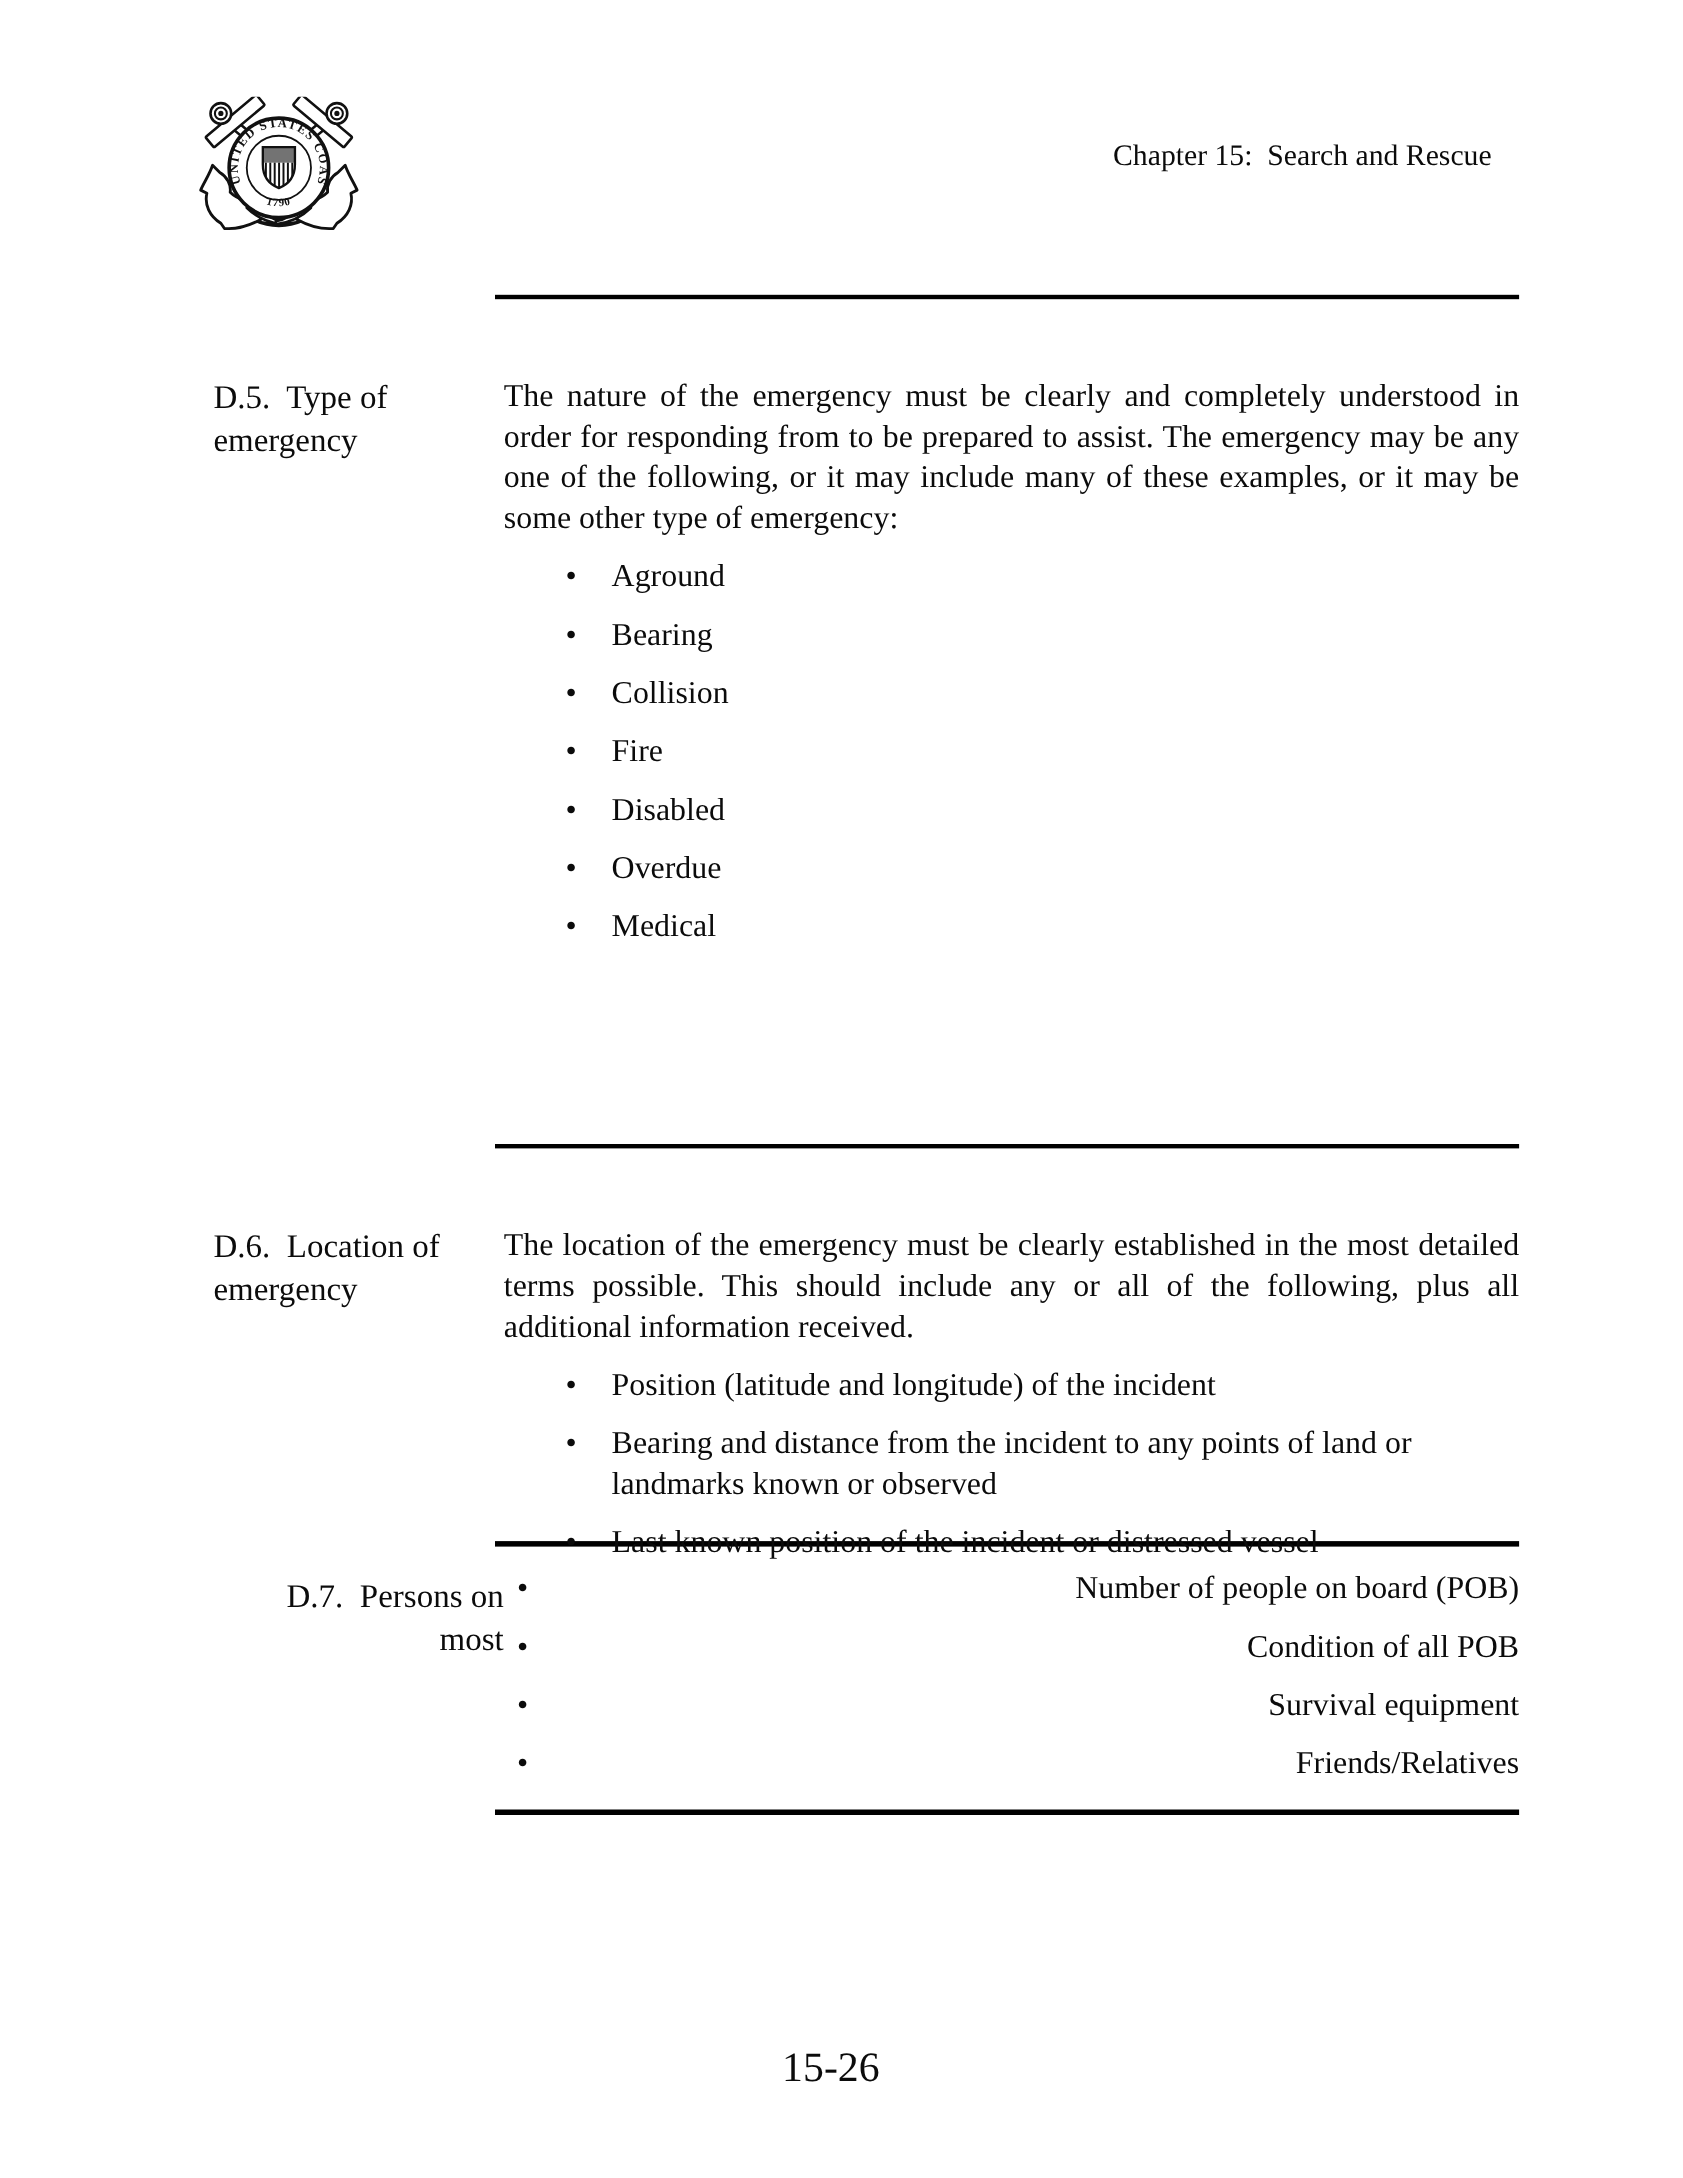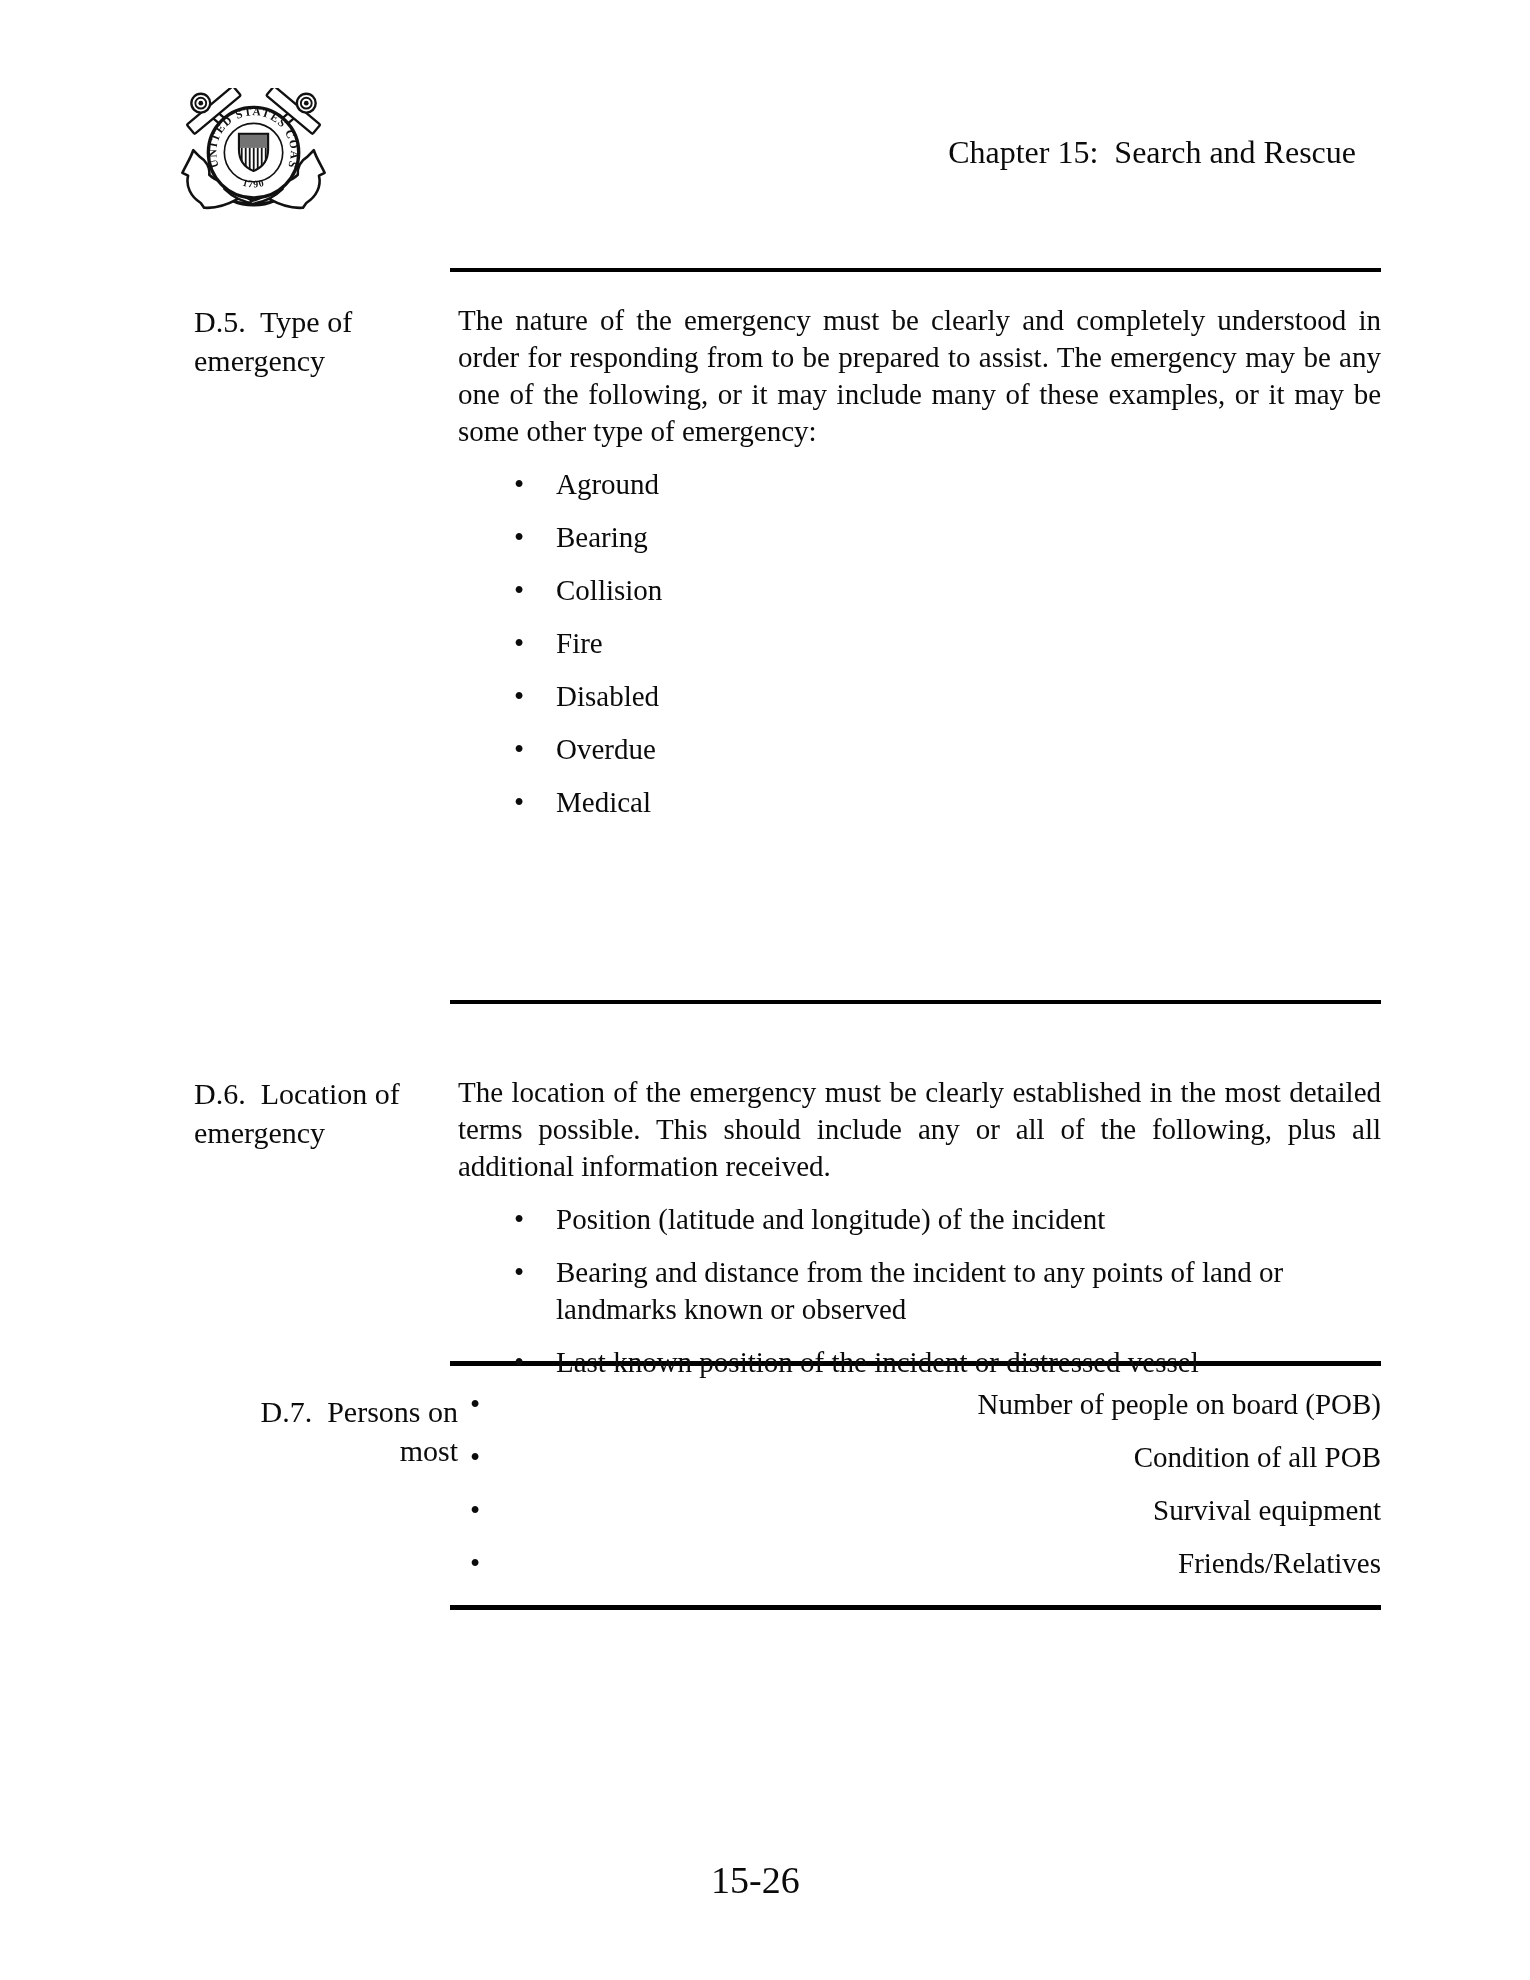--- a/index.html
+++ b/index.html
@@ -9,31 +9,31 @@
     position:relative; overflow:hidden;
   }
   .page { position:absolute; inset:0; background:#fff; }
 
   .logo {
     position:absolute; left:181px; top:88px; width:146px; height:132px;
   }
   .logo svg { width:100%; height:100%; display:block; }
 
   .header {
-    position:absolute; top:136px; right:174px;
-    font-size:32px; line-height:32px; white-space:pre; color:#0b0b0b;
+    position:absolute; top:125px; right:174px;
+    font-size:27px; line-height:32px; white-space:pre; color:#0b0b0b;
   }
 
   .content { position:absolute; left:194px; top:268px; width:1187px; }
 
   .rule { height:4px; background:#000; margin-left:256px; }
   .rule.thick { height:5px; }
 
   .section { display:grid; grid-template-columns:264px 1fr; box-sizing:border-box; }
-  .s1 { height:728px; }
+  .s1 { height:728px;margin-top:40px; }
   .s2 { height:317px;margin-top:40px; }
   .s3 { height:239px;text-align:right; }
 
   .label-cell { padding-top:30px; }
   .label-line { display:block; font-size:30px; line-height:39px; white-space:pre; color:#0b0b0b; }
   .s3 .label-cell { padding-top:26px; }
 
   .body-cell { padding-top:30px; }
   .s3 .body-cell { padding-top:0; }
 

